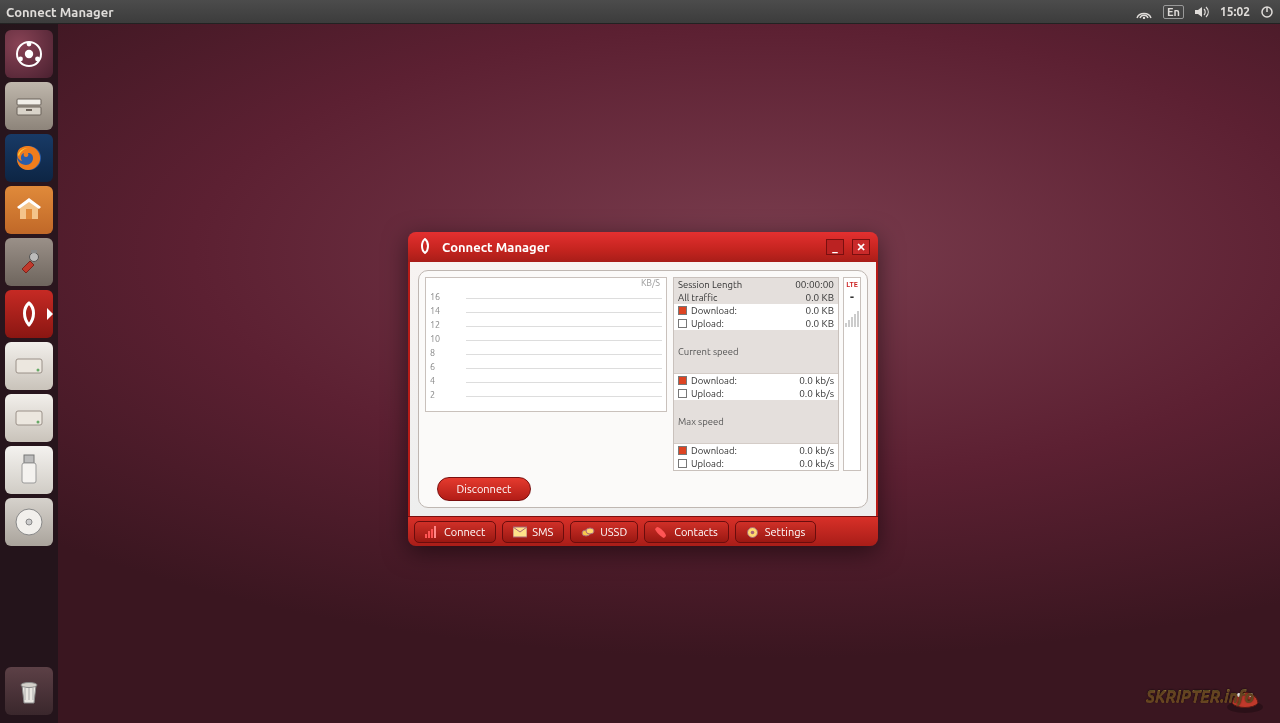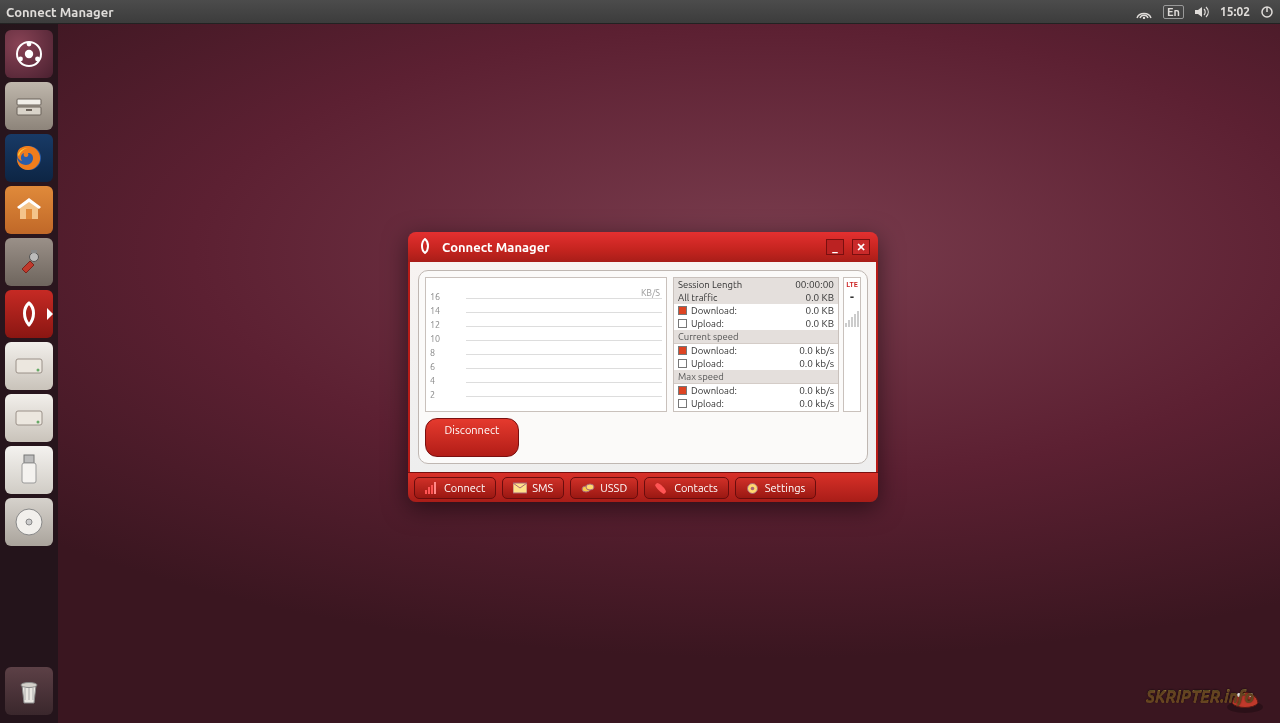--- a/index.html
+++ b/index.html
@@ -61,43 +61,43 @@
 }
 .panel {
   border:1px solid #bfb7b2; border-radius:10px; background:#fbfaf9;
   padding:6px; display:flex; flex-direction:column; gap:6px;
 }
 .row1 { display:flex; gap:6px; }
 .chartbox {
   flex:1; border:1px solid #c9c1bc; position:relative; height:135px;
   background:#fff;
 }
-.chartbox .unit { position:absolute; right:6px; top:10px; font-size:9px; color:#999;}
+.chartbox .unit { position:absolute; right:6px; top:0; font-size:9px; color:#999;}
 .chartbox .ylab { position:absolute; left:4px; color:#888; font-size:9px;}
 .chartbox .grid { position:absolute; left:40px; right:4px; border-top:1px solid #ddd;}
 .sidebox { width:188px; display:flex; gap:4px;}
 .statscol { flex:1; border:1px solid #c9c1bc; background:#fff; font-size:10px; color:#444; display:flex; flex-direction:column;}
-.stathdr { background:#e4dfdc; color:#555; padding:1px 4px; border-bottom:1px solid #d4ccc7; font-size:9.5px;}
+.stathdr { background:#e4dfdc; color:#555; padding:16px 4px; border-bottom:1px solid #d4ccc7; font-size:9.5px;}
 .statrow { display:flex; align-items:center; padding:1px 4px; gap:4px;}
 .statrow .cb { width:9px; height:9px; border:1px solid #777; display:inline-block;}
 .statrow .cb.dl { background:#d42; }
 .statrow .lab { flex:1; color:#333; font-size:9.5px;}
 .statrow .val { color:#333; font-size:10px;}
 .sigcol { width:18px; border:1px solid #c9c1bc; background:#fff; display:flex; flex-direction:column; align-items:center; padding:2px 0; font-size:7px;}
 .sigcol .lte { color:#c22; font-weight:bold;}
 .sigcol .bars { width:14px; height:18px; margin-top:6px; display:flex; align-items:flex-end; gap:1px;}
 .sigcol .bars span { width:2px; background:#ccc;}
 .row2 { display:flex; gap:8px; align-items:center;}
 .connsel { flex:1; height:24px; border:1px solid #999; background:#fff; color:#222; font-size:12px; padding:0 4px; display:flex; align-items:center; justify-content:space-between;}
 .connsel .dd { width:16px; height:16px; border:1px solid #777; display:flex; align-items:center; justify-content:center; color:#224488;}
 .discbtn {
-  width:94px; height:39px; border-radius:12px;
+  width:94px; height:24px; border-radius:12px;
   background: linear-gradient(#e53a2e,#b21d17);
   border:1px solid #7a0f0f;
-  color:#fff; font-size:11px; text-align:center; line-height:22px; cursor:pointer;
+  color:#fff; font-size:11px; text-align:center; line-height:22px; cursor:pointer;margin-left:12px;
 }
 .bottombar {
   height:30px;
   background: linear-gradient(#d83028,#a81d18);
   border-top:1px solid #7a0f0f;
   display:flex; align-items:center; padding:0 6px; gap:6px;
 }
 .tabbtn {
   height:22px; padding:0 10px; border-radius:5px;
   background: linear-gradient(#d03028,#9a1812);

